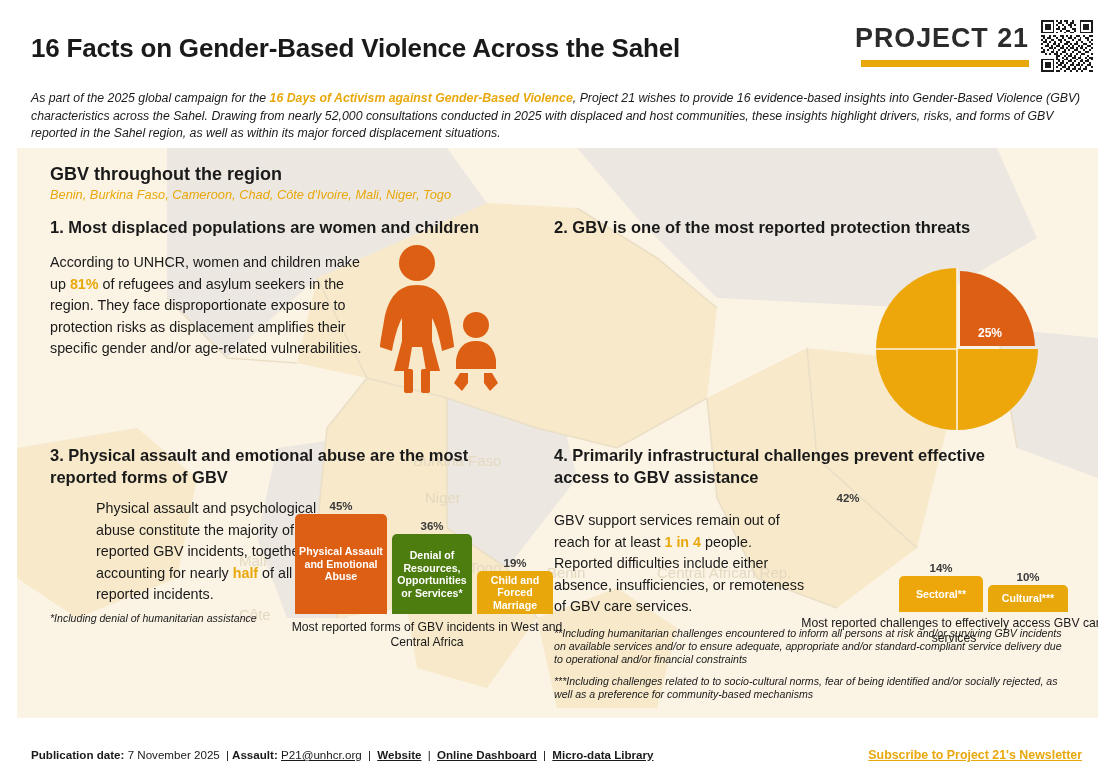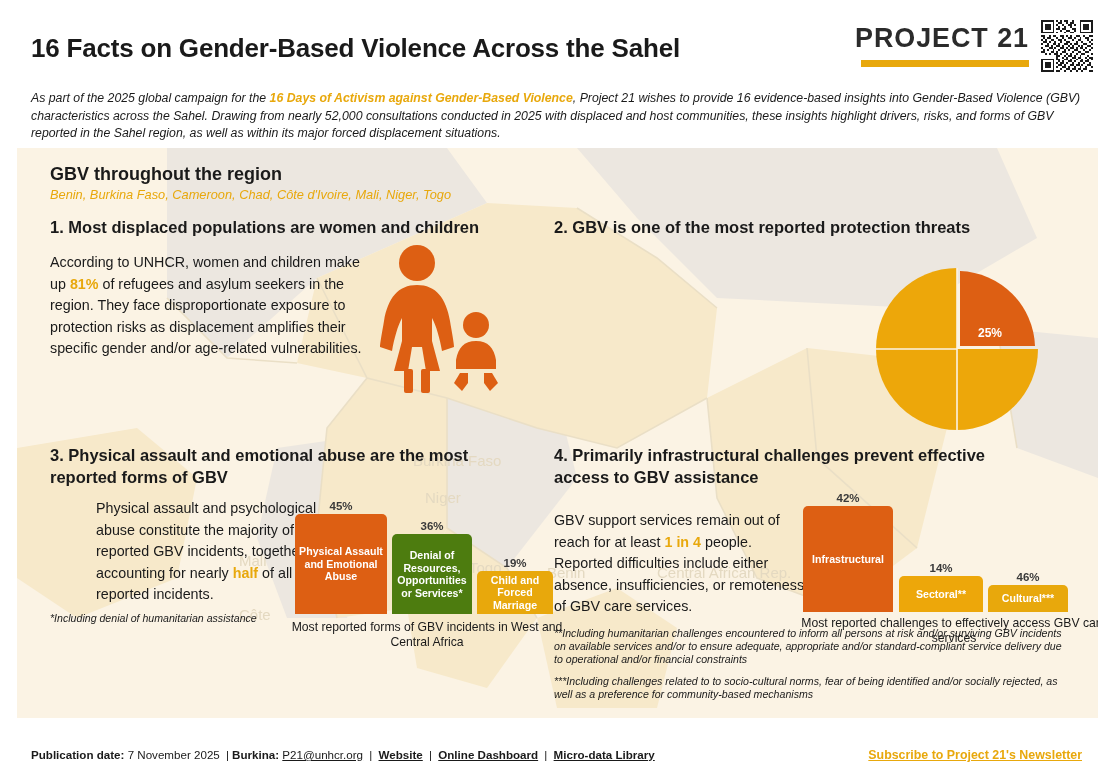--- a/index.html
+++ b/index.html
@@ -453,38 +453,35 @@
 
   <div class="fact" id="fact4">
     <div class="fact-title">4. Primarily infrastructural challenges prevent effective access to GBV assistance</div>
     <div class="fact-body"><span>GBV support services remain out of reach for at least </span><span class="hl">1 in 4</span><span> people. Reported difficulties include either absence, insufficiencies, or remoteness of GBV care services.</span></div>
     <div class="fnote">**Including humanitarian challenges encountered to inform all persons at risk and/or surviving GBV incidents on available services and/or to ensure adequate, appropriate and/or standard-compliant service delivery due to operational and/or financial constraints</div>
     <div class="fnote">***Including challenges related to to socio-cultural norms, fear of being identified and/or socially rejected, as well as a preference for community-based mechanisms</div>
 
     <div class="barchart" id="chart4">
       <div class="bar-col" style="left:0;width:90px;height:100%;">
         <div class="bar-val" style="bottom:108px;">42%</div>
-        <div class="bar-box" style="height:106px;background:#dd5f13;font-size:10.6px;line-height:12.5px;">
-          <span>Infrastructural</span>
-        </div>
       </div>
       <div class="bar-col" style="left:96px;width:84px;height:100%;">
         <div class="bar-val" style="bottom:38px;">14%</div>
         <div class="bar-box" style="height:36px;background:#eda70a;font-size:10.6px;line-height:12.5px;">
           <span>Sectoral**</span>
         </div>
       </div>
       <div class="bar-col" style="left:185px;width:80px;height:100%;">
-        <div class="bar-val" style="bottom:29px;">46%</div>
+        <div class="bar-val" style="bottom:29px;">10%</div>
         <div class="bar-box" style="height:27px;background:#e8a80c;font-size:10.6px;line-height:12.5px;">
           <span>Cultural***</span>
         </div>
       </div>
     </div>
     <div class="chart-caption" id="chart4-caption">Most reported challenges to effectively access GBV care services</div>
   </div>
 
 </div>
 
 <div id="footer">
-  <div id="footer-left"><b>Publication date:</b><span> 7 November 2025 </span><span class="sep">|</span><b>Burkina:</b> <span class="mail">P21@unhcr.org</span> <span class="sep">|</span> <span class="lnk">Website</span> <span class="sep">|</span> <span class="lnk">Online Dashboard</span> <span class="sep">|</span> <span class="lnk">Micro-data Library</span></div>
+  <div id="footer-left"><b>Publication date:</b><span> 7 November 2025 </span><span class="sep">|</span><b>Assault:</b> <span class="mail">P21@unhcr.org</span> <span class="sep">|</span> <span class="lnk">Website</span> <span class="sep">|</span> <span class="lnk">Online Dashboard</span> <span class="sep">|</span> <span class="lnk">Micro-data Library</span></div>
   <div id="footer-right">Subscribe to Project 21's Newsletter</div>
 </div>
 
 </body></html>

